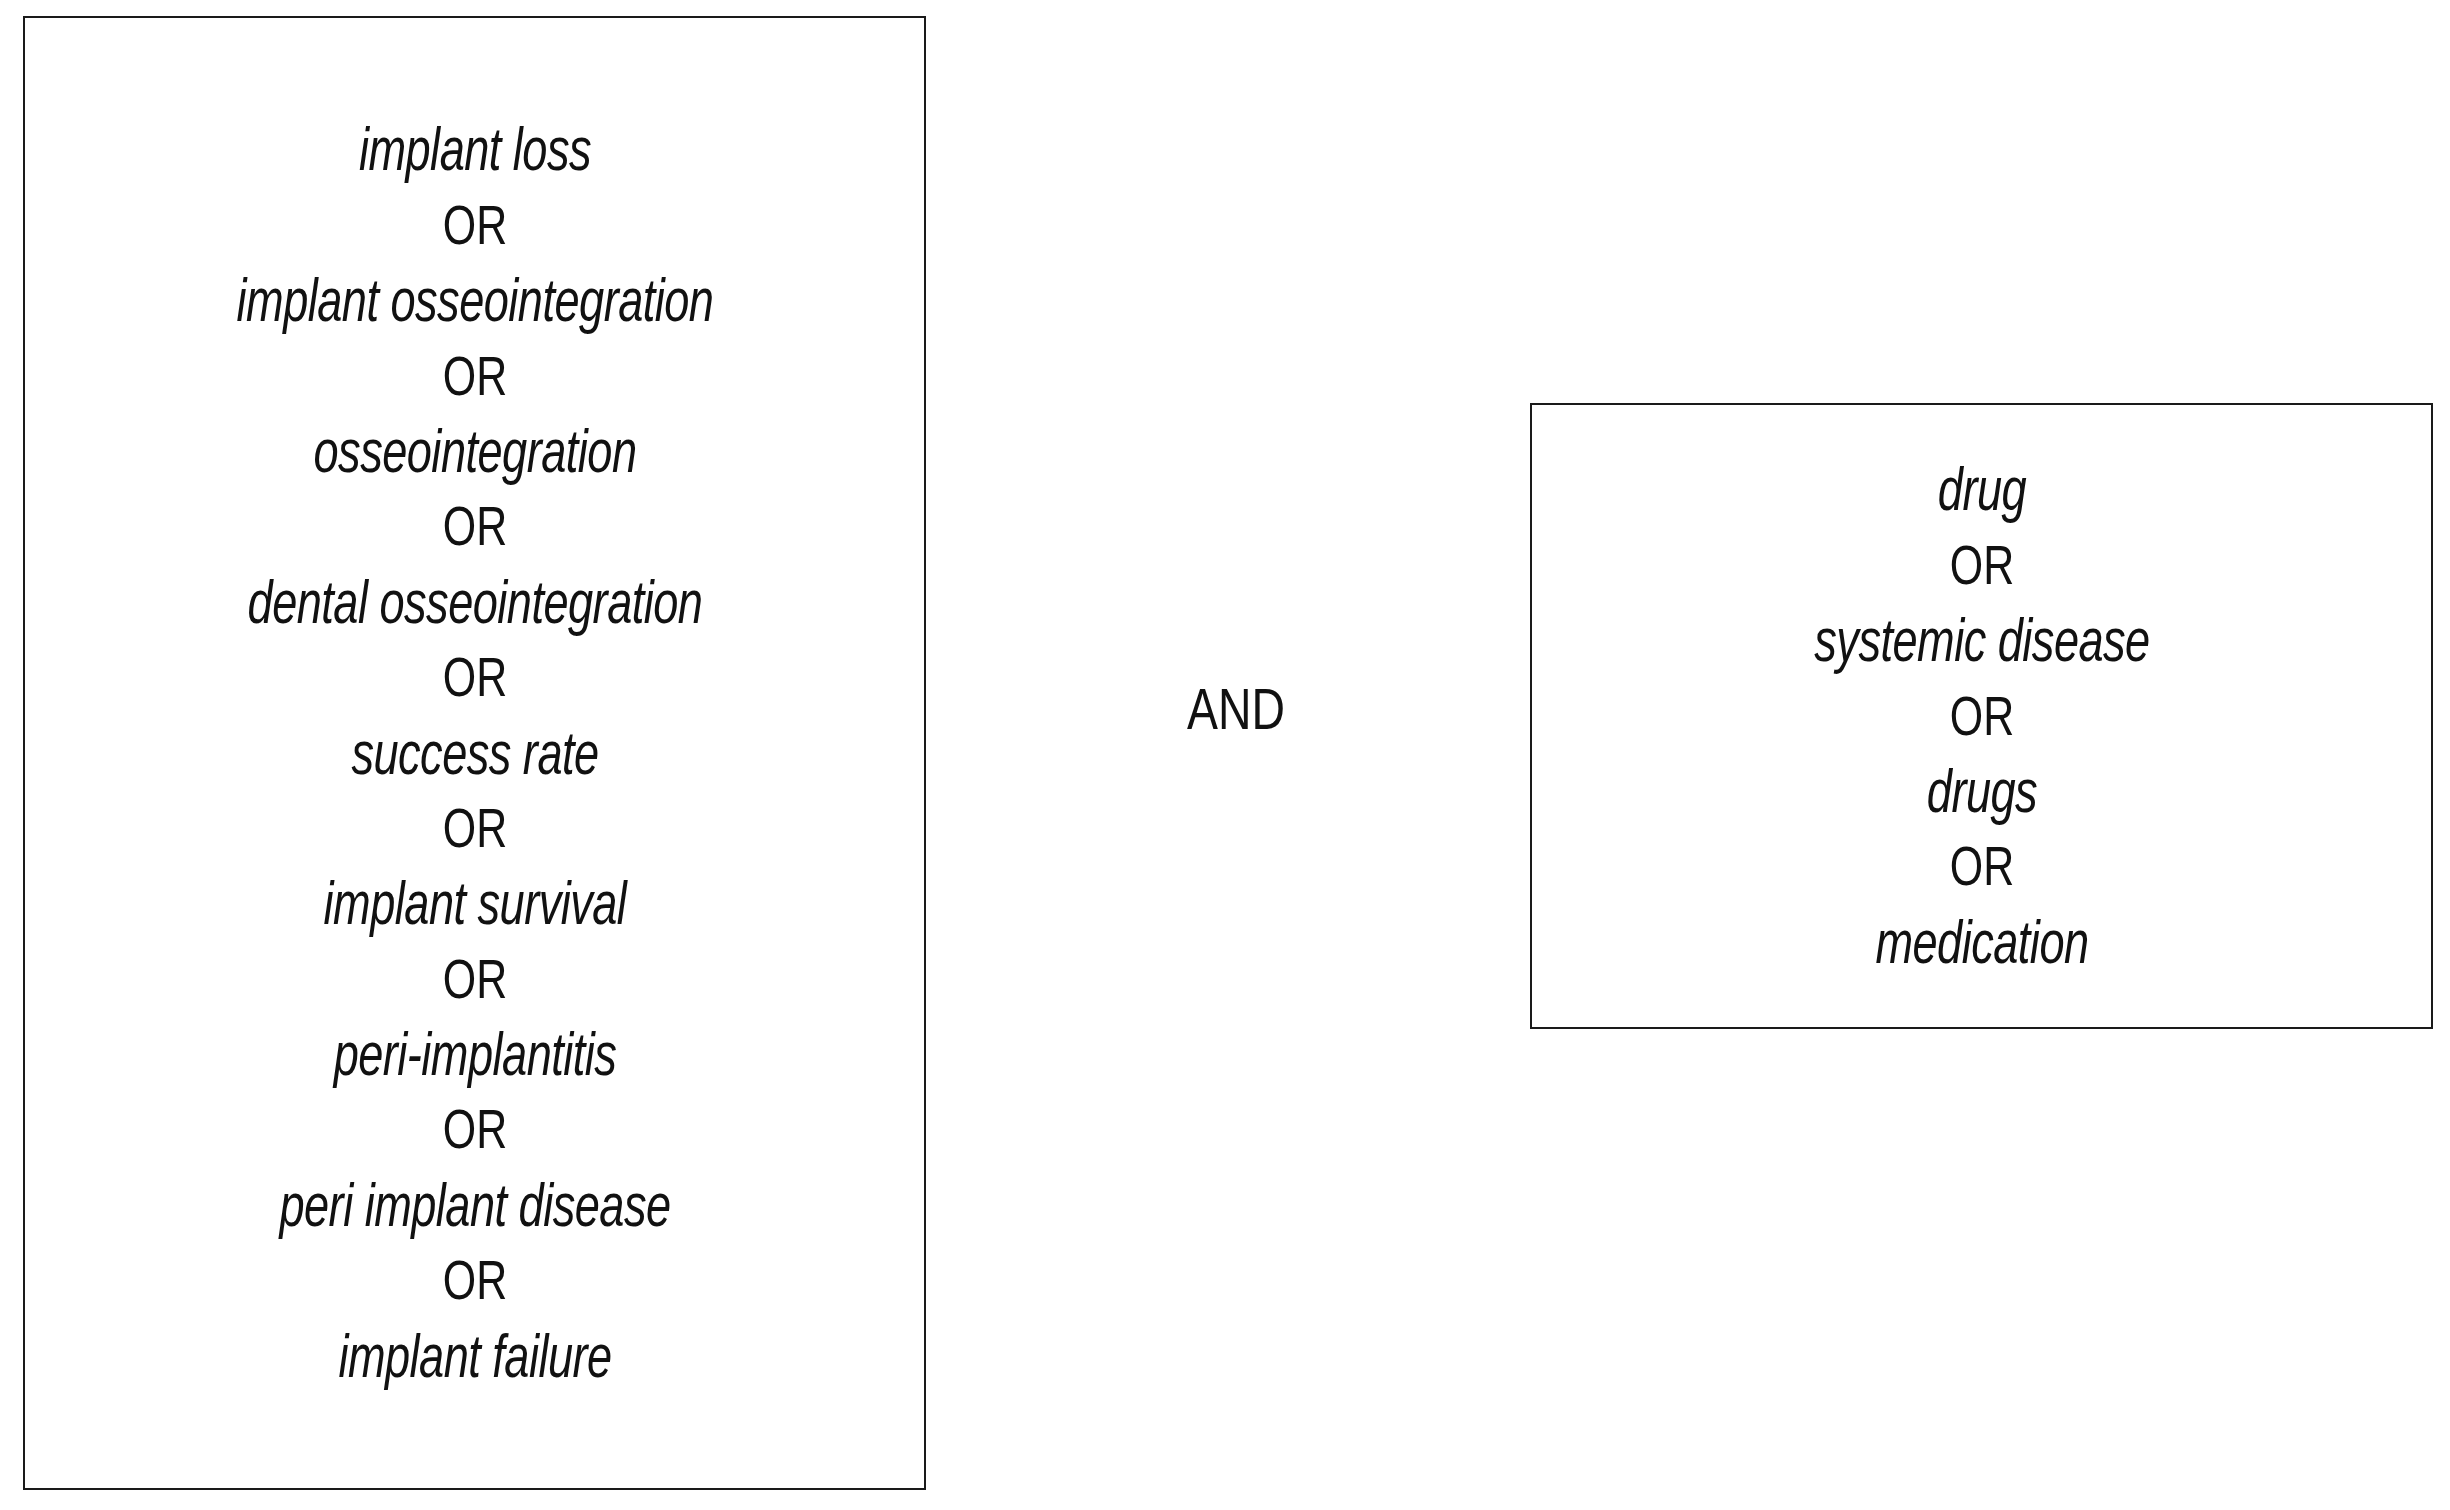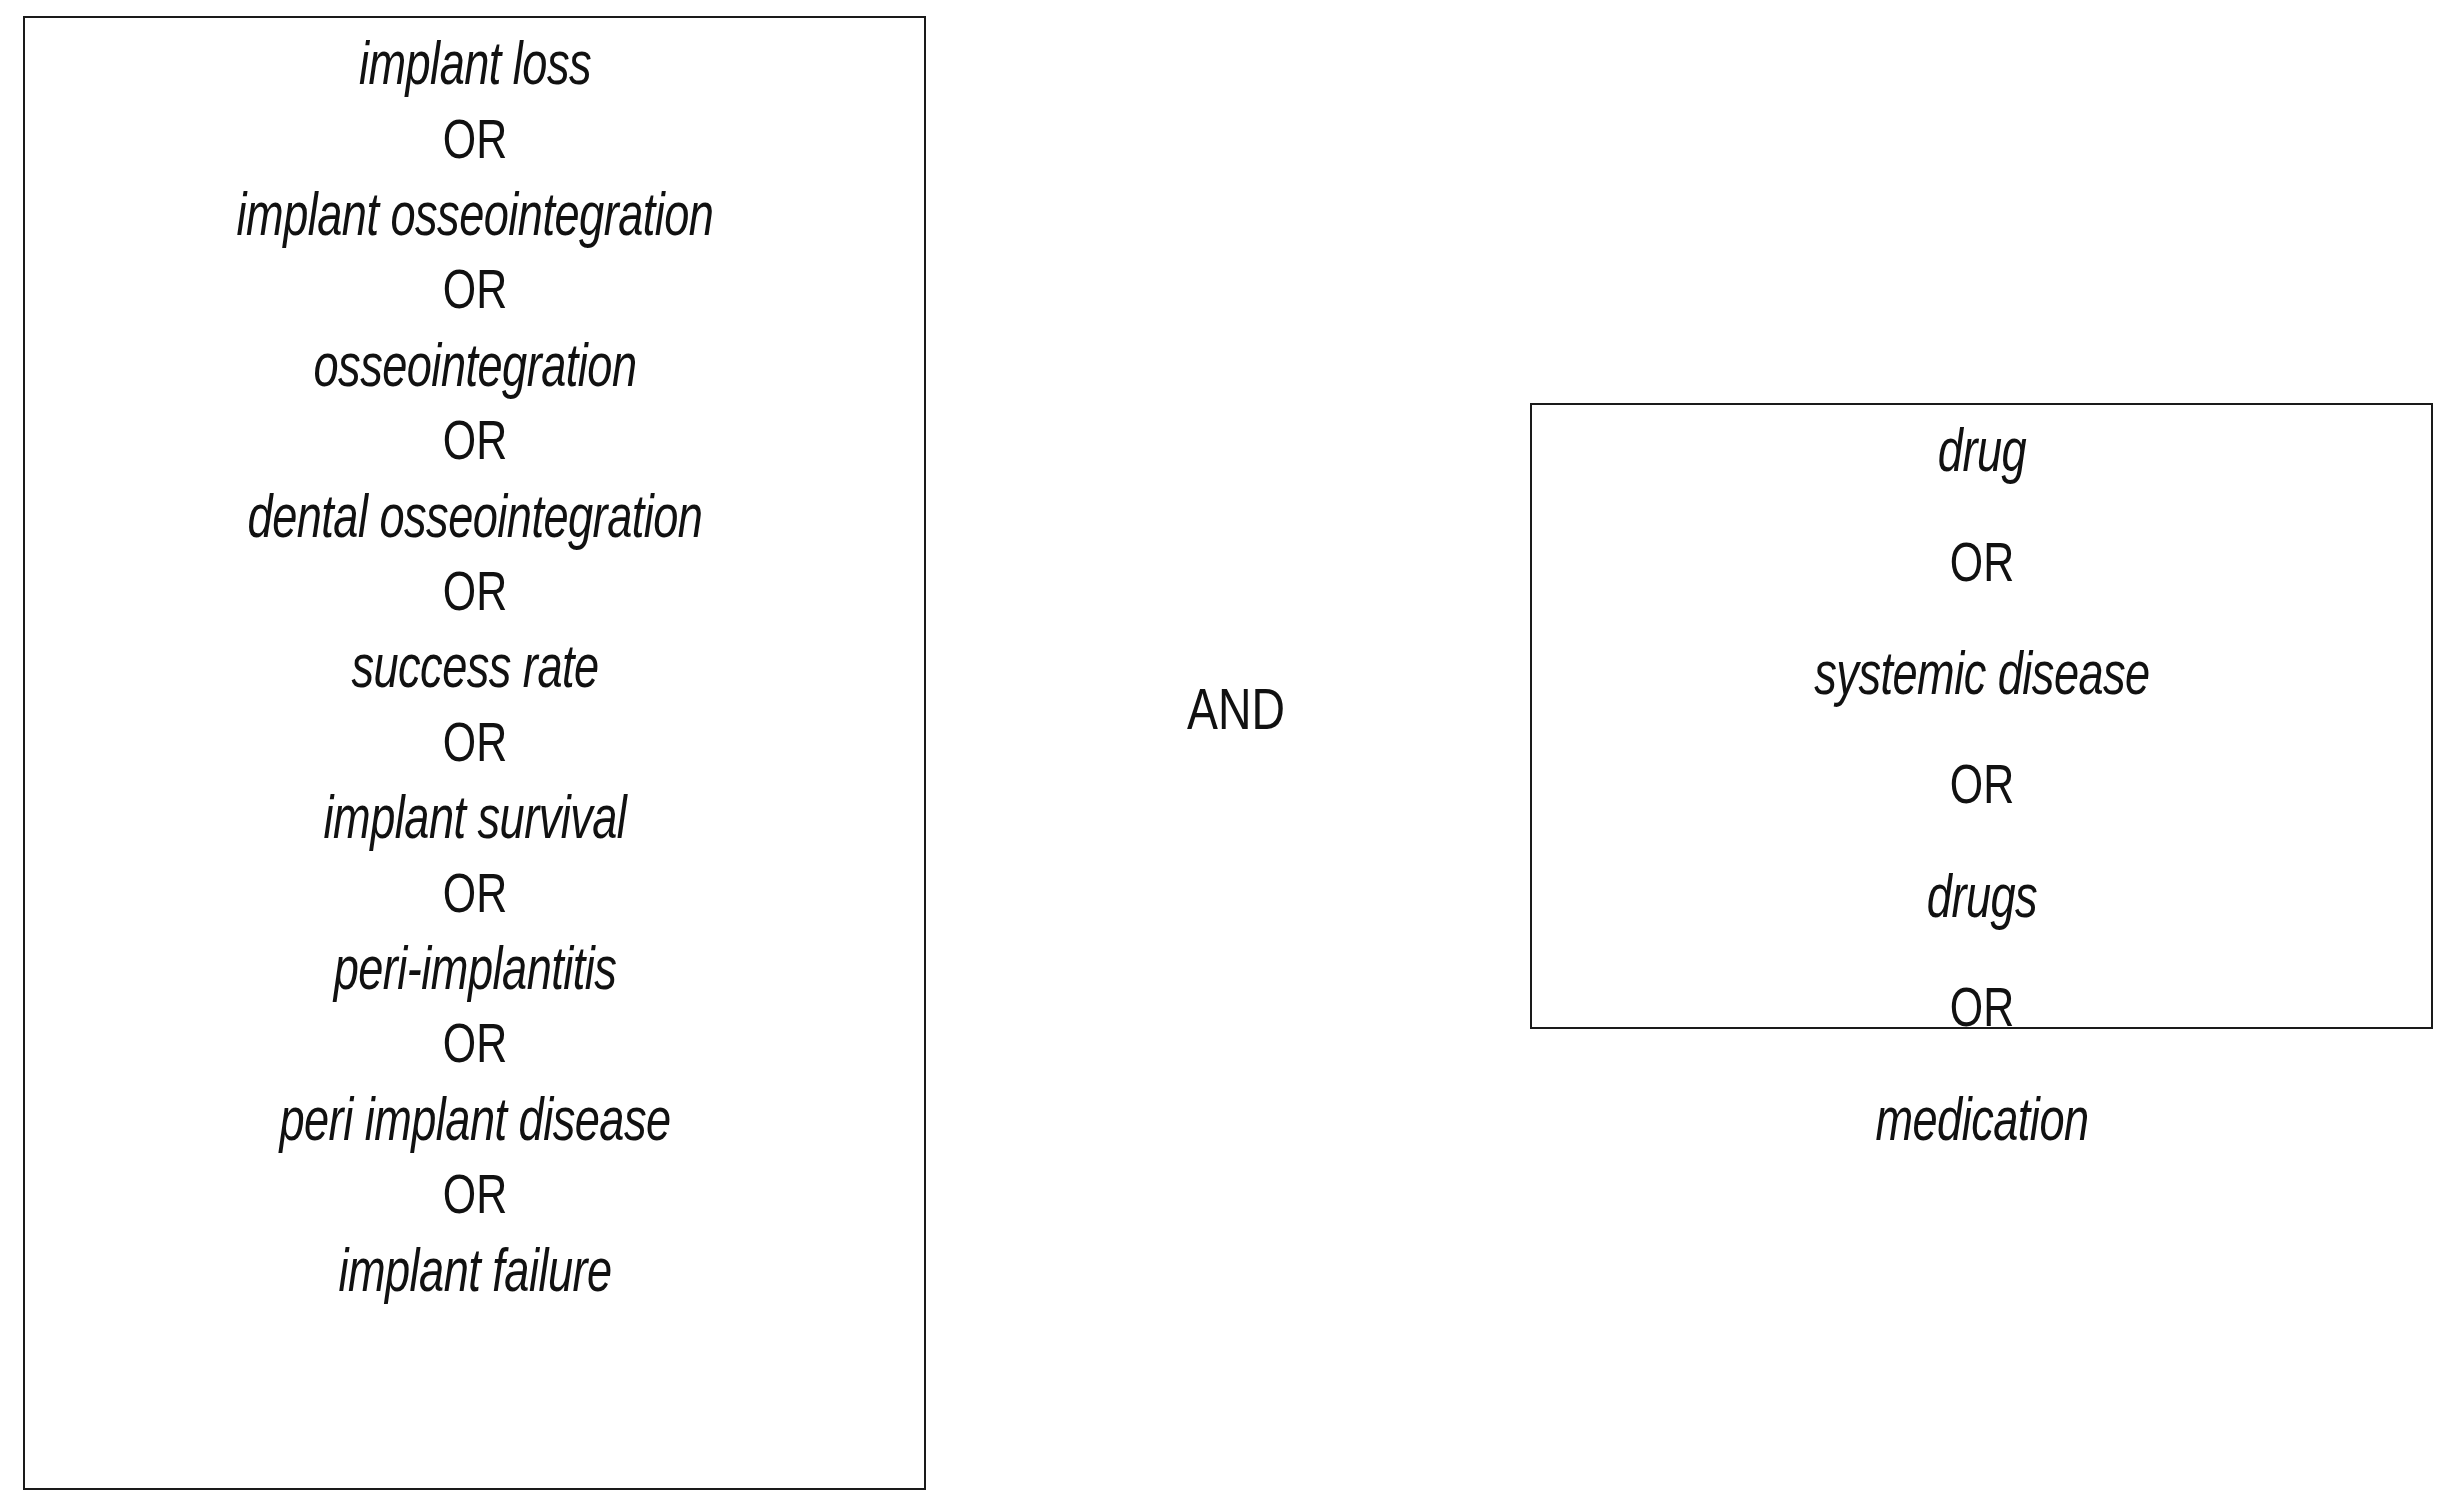--- a/index.html
+++ b/index.html
@@ -18,37 +18,37 @@
 
   
   .query-box {
     position: absolute;
     box-sizing: border-box;
     background: #ffffff;
     border: 2.9px solid #1a1a1a;
     display: flex;
     flex-direction: column;
     align-items: center;
+    justify-content: center;
   }
 
   #box-left {
     left: 23px;
     top: 16px;
     width: 903px;
     height: 1474px;
     padding: 7.3px 14.5px;
   }
 
   #box-right {
     left: 1530px;
     top: 403px;
     width: 903px;
     height: 626px;
     padding: 7.3px 14.5px;
-    gap: 36px;
   }
 
   
   .term-line,
   .op-line {
     width: 100%;
     text-align: center;
     color: #111111;
     line-height: 1.0;
     white-space: nowrap;

